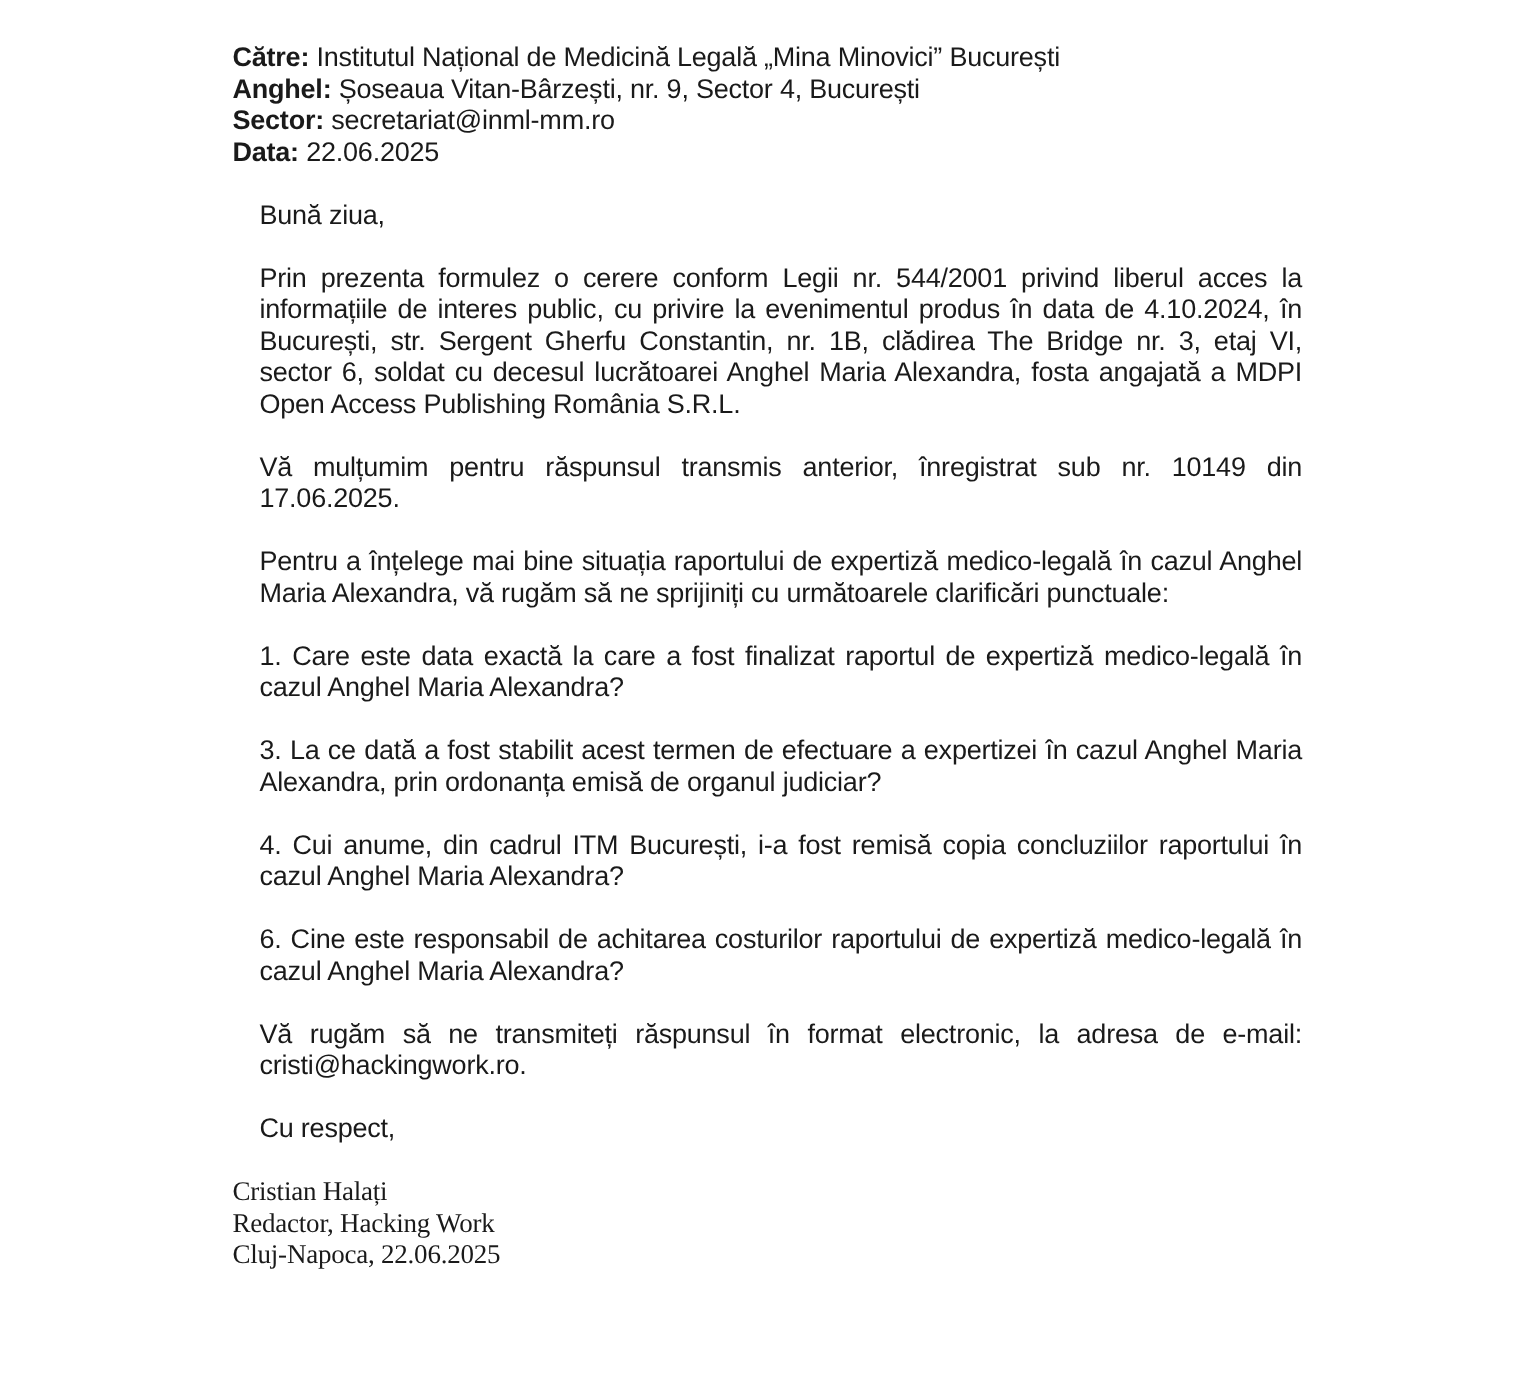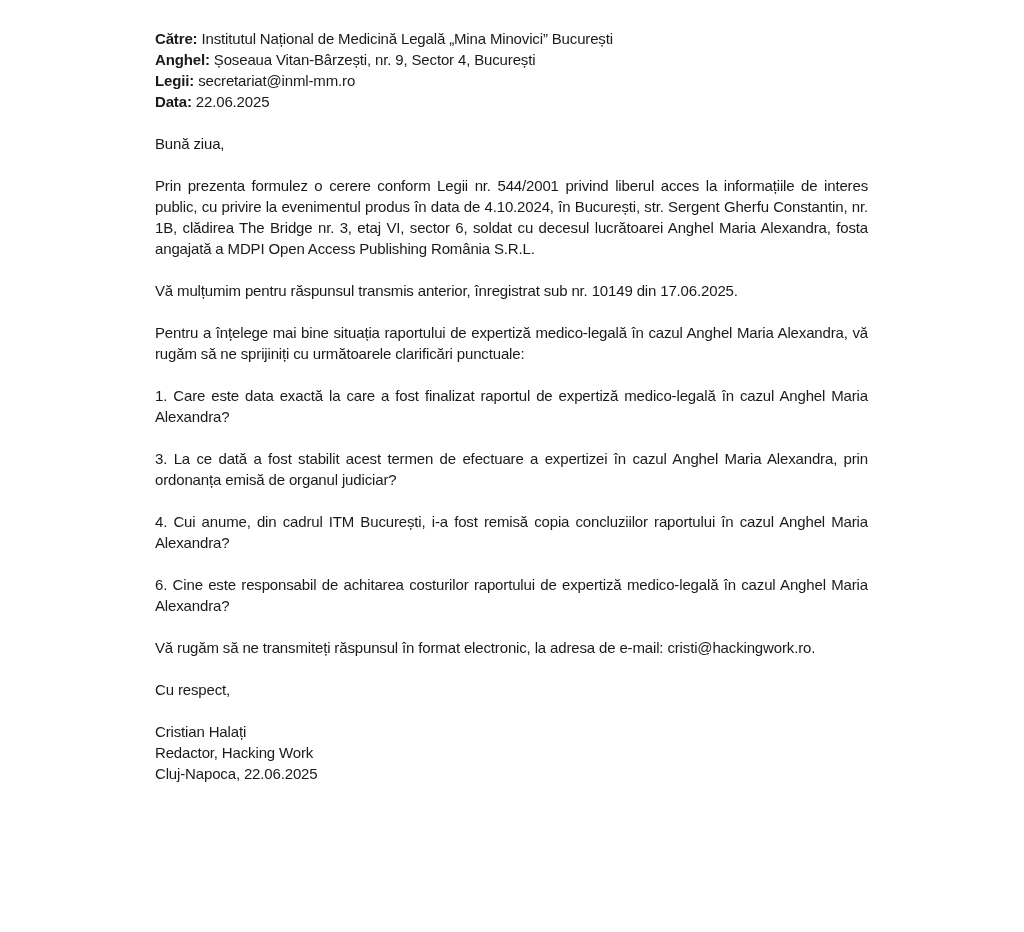--- a/index.html
+++ b/index.html
@@ -13,50 +13,50 @@
       position: relative;
       overflow: hidden;
       font-family: "Liberation Sans", "DejaVu Sans", sans-serif;
       color: #1a1a1a;
     }
     .page {
       position: absolute;
       left: 155px;
       top: 28px;
       width: 713px;
-      font-size: 15px;
+      font-size: 18px;
       line-height: 21px;
       letter-spacing: -0.15px;
     }
     .line { white-space: nowrap; }
     .label { font-weight: bold; }
     .para {
-      margin: 0 0 21px 0;
+      margin: 0 0 21px 18px;
       text-align: justify;
       text-align-last: left;
     }
     .gap { height: 21px; }
-    .sig-line { display: block; }
+    .sig-line { display: block; font-family: Liberation Serif, serif; }
   </style>
 </head>
 <body>
 
 <div class="page">
 
   <div>
     <div class="line">
       <span class="label">Către:</span>
       <span>Institutul Național de Medicină Legală „Mina Minovici” București</span>
     </div>
     <div class="line">
       <span class="label">Anghel:</span>
       <span>Șoseaua Vitan-Bârzești, nr. 9, Sector 4, București</span>
     </div>
     <div class="line">
-      <span class="label">Legii:</span>
+      <span class="label">Sector:</span>
       <span>secretariat@inml-mm.ro</span>
     </div>
     <div class="line">
       <span class="label">Data:</span>
       <span>22.06.2025</span>
     </div>
   </div>
 
   <div class="gap"></div>
 

